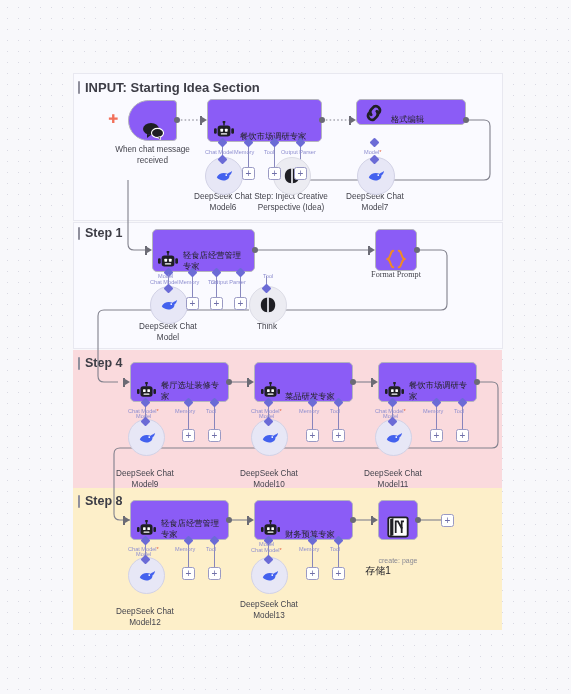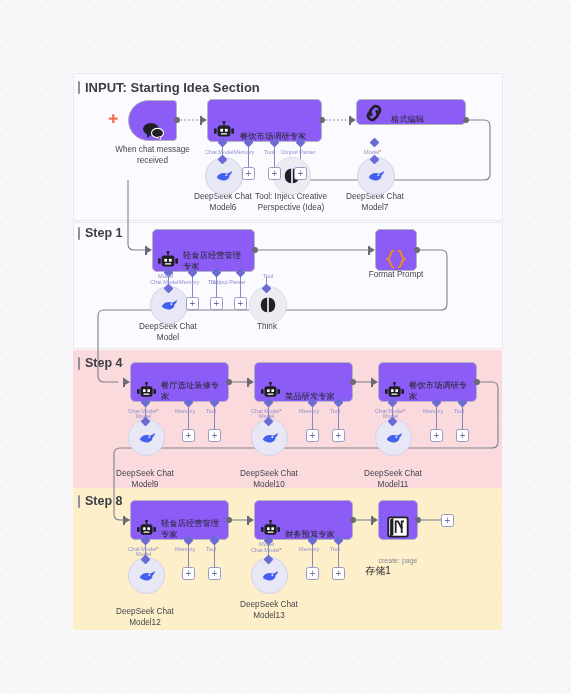--- a/index.html
+++ b/index.html
@@ -238,21 +238,21 @@
   </g>
 </svg>
 
 <div class="circle-node white" style="left:273px;top:157px;width:36px;height:36px;">
   <svg width="18" height="18" viewBox="0 0 20 20">
     <path d="M9.3 2 C5 2, 2 5, 2 10 C2 15, 5 18, 9.3 18 Z" fill="#1f1f24"></path>
     <path d="M10.7 2 C15 2, 18 5, 18 10 C18 15, 15 18, 10.7 18 Z" fill="#1f1f24"></path>
     <rect x="9.3" y="2" width="1.4" height="16" fill="#ececf2"></rect>
   </svg>
 </div>
-<div class="node-caption" style="left:249px;top:192px;width:84px;">Tool: Inject Creative
+<div class="node-caption" style="left:249px;top:192px;width:84px;">Step: Inject Creative
 Perspective (Idea)</div>
 
 <div class="node" style="left:356px;top:99px;width:110px;height:26px;">
   <span class="node-icon" style="width:34px;">
     <svg width="22" height="22" viewBox="0 0 24 24">
       <path d="M9 14 a4.5 4.5 0 0 1 0 -6 l3 -3 a4.5 4.5 0 0 1 6 6 l-1.5 1.5" stroke="#1f1f24" stroke-width="3" fill="none" stroke-linecap="round"></path>
       <path d="M15 10 a4.5 4.5 0 0 1 0 6 l-3 3 a4.5 4.5 0 0 1 -6 -6 l1.5 -1.5" stroke="#1f1f24" stroke-width="3" fill="none" stroke-linecap="round"></path>
     </svg>
   </span>
   <span class="node-label">格式编辑</span>
@@ -342,21 +342,21 @@
 <div class="node" style="left:375px;top:229px;width:42px;height:42px;justify-content:center;">
   <span class="node-icon">
     <svg width="24" height="22" viewBox="0 0 26 24">
       <path d="M10 3 C6.5 3, 8 10, 4 12 C8 14, 6.5 21, 10 21" stroke="#f08a24" stroke-width="2.2" fill="none" stroke-linecap="round"></path>
       <path d="M16 3 C19.5 3, 18 10, 22 12 C18 14, 19.5 21, 16 21" stroke="#f08a24" stroke-width="2.2" fill="none" stroke-linecap="round"></path>
     </svg>
   </span>
 </div>
 <div class="arrowin" style="left:368px;top:246px;"></div>
 <div class="dot" style="left:414px;top:247px;"></div>
-<div class="node-caption" style="left:360px;top:270px;width:72px;">Format Prompt</div>
+<div class="node-caption" style="left:360px;top:270px;width:72px;font-family:Liberation Serif, serif;">Format Prompt</div>
 
 <div class="sec-title" style="left:78px;top:356px;">
   <span class="bar"></span>
   <span>Step 4</span>
 </div>
 
 <div class="node" style="left:130px;top:362px;width:99px;height:40px;">
   <span class="node-icon" style="width:30px;">
     <svg width="21" height="19" viewBox="0 0 24 22">
       <rect x="5" y="5" width="14" height="12" rx="3" fill="#1f1f24"></rect>

